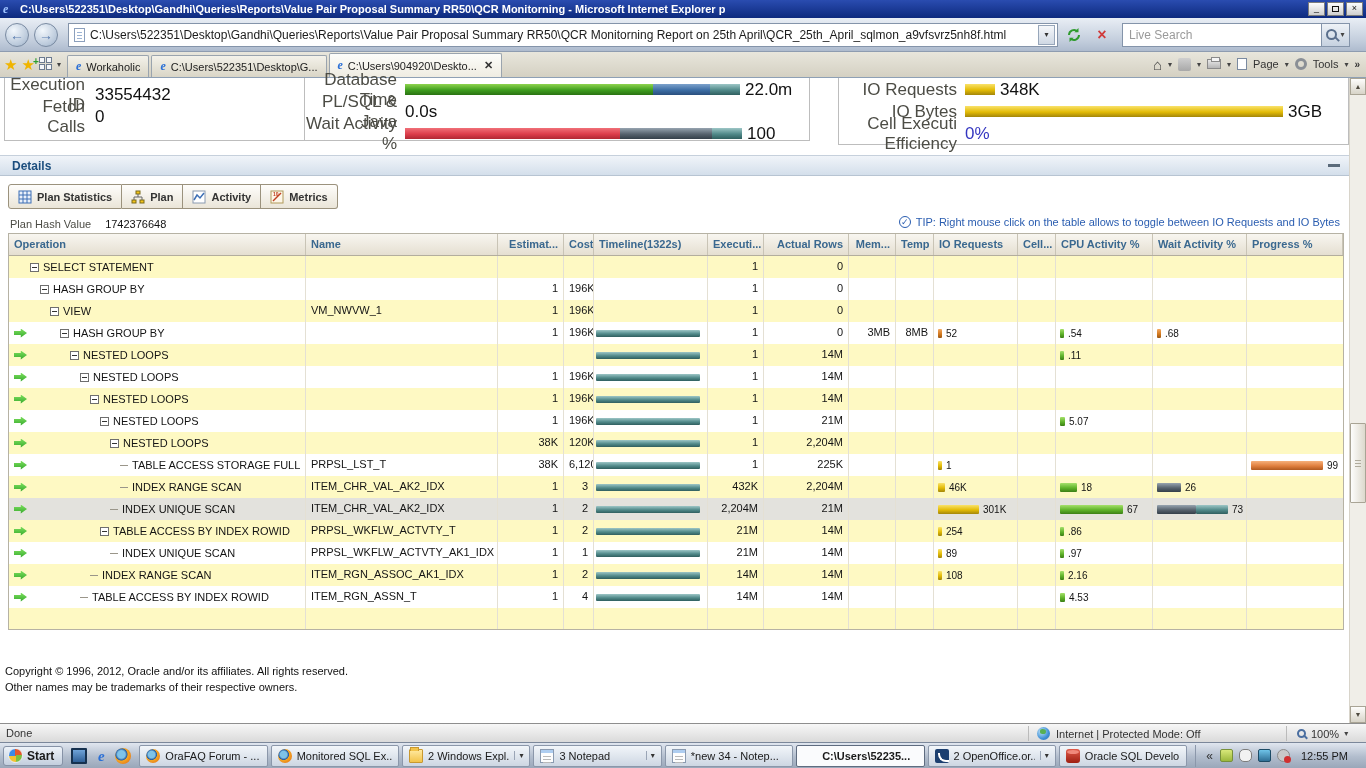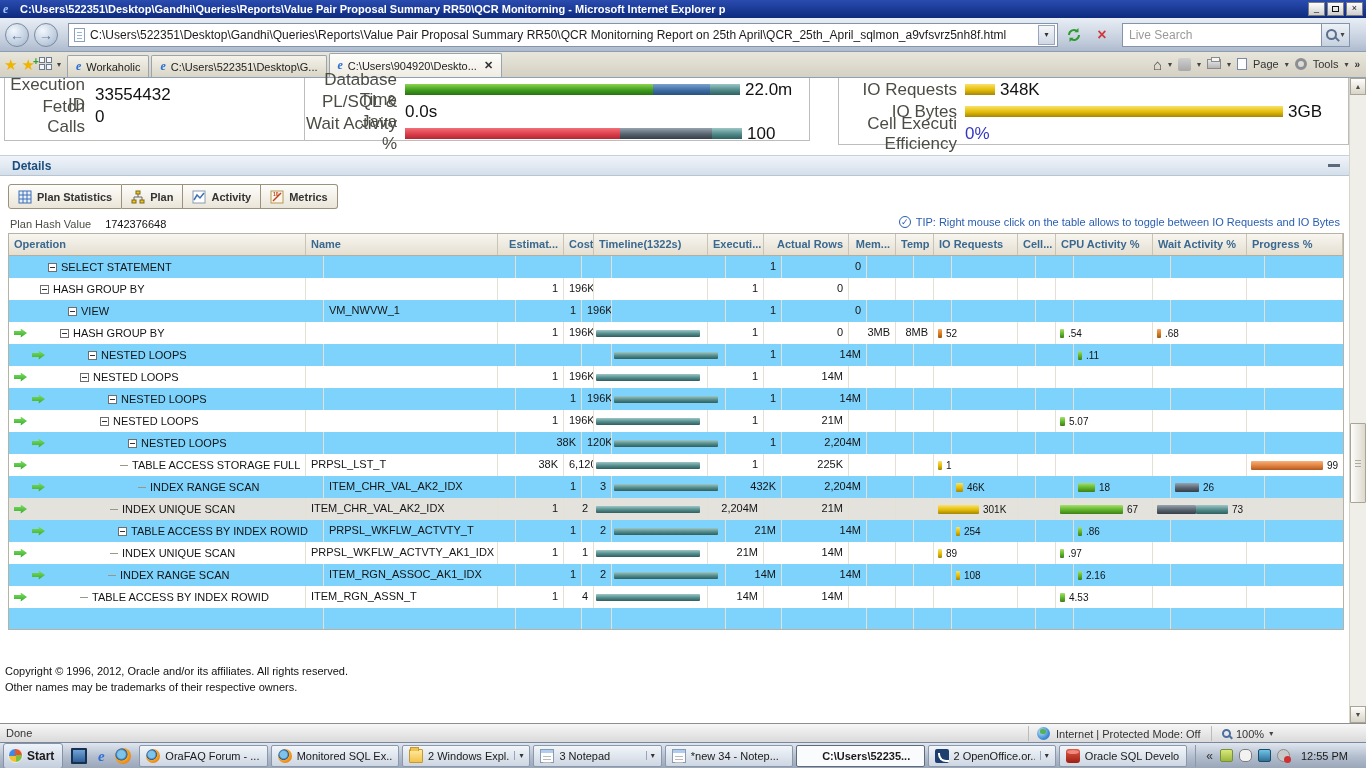--- a/index.html
+++ b/index.html
@@ -106,21 +106,21 @@
 
   
   .ptable { position:absolute; left:8px; top:155px; width:1336px; border:1px solid #b6b2a4; background:#fff;
     --cols:297px 192px 66px 30px 114px 56px 85px 47px 38px 84px 38px 97px 94px 96px; }
   .thead { display:grid; grid-template-columns:var(--cols); height:22px;
     background:linear-gradient(#f8f6f0,#e5dfd1); border-bottom:1px solid #b3ae9e; }
   .th { font-size:11px; font-weight:bold; color:#3a688f; line-height:21px; padding:0 5px;
     border-right:1px solid #c9c4b6; white-space:nowrap; overflow:hidden; }
   .th.r { text-align:right; }
   .trow { display:grid; grid-template-columns:var(--cols); height:22px; background:#fff; }
-  .trow.alt { background:#7dd3fc;padding-left:18px; }
+  .trow.alt { background:#fef9c3; }
   .trow.hl { background:#e3e2dd; }
   .trow.empty { height:21px; }
   .td { font-size:11px; color:#141414; line-height:21px; padding:0 5px;
     border-right:1px solid #e4e0d4; white-space:nowrap; overflow:hidden; }
   .td.r { text-align:right; }
   .td.barcell { display:flex; align-items:center; gap:4px; padding:0 2px 0 4px; }
   .opcell { display:flex; align-items:center; padding:0 2px; border-right:1px solid #e4e0d4; overflow:hidden; }
   .garrow { width:13px; height:9px; flex:0 0 13px; margin:0 3px;
     clip-path:polygon(0 28%,52% 28%,52% 0,100% 50%,52% 100%,52% 72%,0 72%);
     background:linear-gradient(#7ade5c,#35a82c); }
@@ -145,29 +145,29 @@
   .sthumb::before { content:""; position:absolute; left:4px; right:4px; top:36px; height:1px; background:#b0ab9c;
     box-shadow:0 3px 0 #b0ab9c, 0 6px 0 #b0ab9c; }
 
   
   .statusbar { position:absolute; left:0; top:723px; width:1366px; height:19px;
     background:linear-gradient(#f7f7f7,#dadada); border-top:1px solid #8e8e8e; font-size:11px; color:#333; }
   .status-text { position:absolute; left:6px; top:3px; }
   .zone { position:absolute; left:1028px; top:2px; display:flex; align-items:center; gap:6px; border-left:1px solid #bbb; padding-left:8px; height:15px;}
   .globe { width:13px; height:13px; border-radius:50%; background:radial-gradient(circle at 35% 35%, #bfe3f7, #3f8fd6 60%, #2b6cb0); position:relative;}
   .globe::after{content:""; position:absolute; left:3px; top:2px; width:6px; height:5px; background:#57b054; border-radius:40% 60% 50% 40%;}
-  .zoomctl { position:absolute; left:1211px; top:2px; display:flex; align-items:center; gap:5px; border-left:1px solid #bbb; padding-left:10px; height:15px;}
+  .zoomctl { position:absolute; left:1286px; top:2px; display:flex; align-items:center; gap:5px; border-left:1px solid #bbb; padding-left:10px; height:15px;}
   .mag2 { width:9px; height:9px; border:2px solid #4a6ea0; border-radius:50%; position:relative; }
   .mag2::after { content:""; position:absolute; width:5px; height:2px; background:#4a6ea0; transform:rotate(45deg); right:-4px; bottom:-2px; }
 
   
   .taskbar { position:absolute; left:0; top:742px; width:1366px; height:26px;
     background:linear-gradient(#e0e6ef,#b2bdcd 55%,#9aa7b9); border-top:1px solid #7b879a;
     display:flex; align-items:center; }
-  .startbtn { margin-left:3px; height:26px; display:flex; align-items:center; gap:4px; padding:0 8px 0 4px;
+  .startbtn { margin-left:3px; height:20px; display:flex; align-items:center; gap:4px; padding:0 8px 0 4px;
     background:linear-gradient(#eef3f9,#c3cedd); border:1px solid #8692a6; border-radius:3px;
     font-size:12px; font-weight:bold; color:#1a1a1a; }
   .orb { width:15px; height:15px; border-radius:50%; border:1px solid #e8eef6;
     background:conic-gradient(#e4572e 0 25%, #7fbf3f 0 50%, #f2c233 0 75%, #3b8ae8 0); }
   .quick { display:flex; align-items:center; gap:6px; margin:0 8px; }
   .qicon { width:16px; height:16px; }
   .i-desktop { background:linear-gradient(#6fa3d8,#2f5f96); border:2px solid #16314f; border-radius:1px; }
   .i-ie { color:#2a6fd6; font:bold italic 15px "Liberation Serif",serif; line-height:16px; text-align:center; }
   .i-firefox { border-radius:50%; background:radial-gradient(circle at 40% 40%, #7ec3e8 0 28%, #2a5d9e 42%, #f5a623 48%, #e8821a 75%, #c9620c); }
   .i-folder { background:linear-gradient(#ffe9a0,#f2c34a); border:1px solid #c89830; border-radius:1px; position:relative; }

